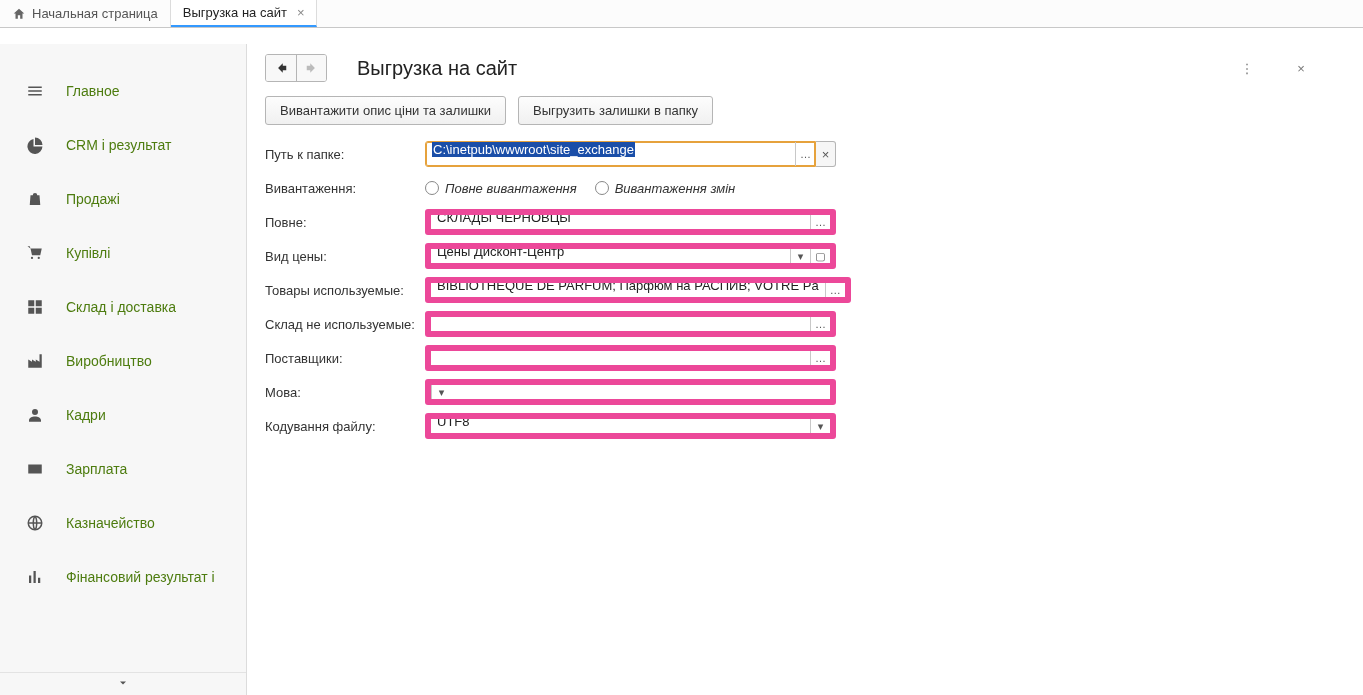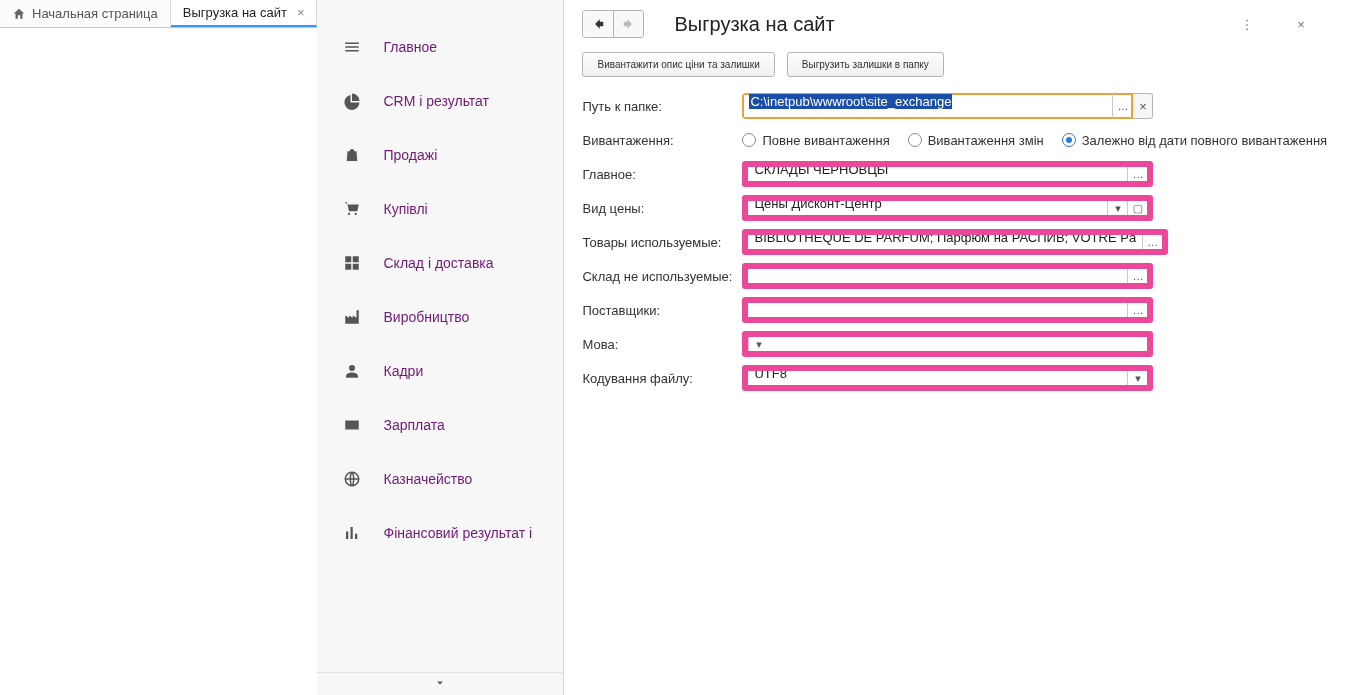--- a/index.html
+++ b/index.html
@@ -1,59 +1,59 @@
 <!DOCTYPE html>
 <html><head>
 <meta charset="utf-8">
 <style>
   * { box-sizing: border-box; margin: 0; padding: 0; }
   body { font-family: Arial, sans-serif; font-size: 13px; color: #333; background: #fff; overflow: hidden; }
 
-  .app { display: flex; flex-direction: row; width: 1363px; height: 695px; }
+  .app { display: flex; flex-direction: column; width: 1363px; height: 695px; gap: 16px; }
 
   .tabs { display: flex; align-items: stretch; height: 28px; border-bottom: 1px solid #c8c8c8; background: #fcfcfc; }
   .tab { display: flex; align-items: center; gap: 6px; padding: 0 12px; border-right: 1px solid #dcdcdc; color: #555; cursor: pointer; }
   .tab.home .home-icon { width: 14px; height: 14px; fill: #666; }
   .tab.active { border-bottom: 2px solid #3399ff; background: #fff; color: #222; }
   .tab .close { color: #888; font-size: 13px; padding-left: 4px; }
 
   .body { flex: 1; display: flex; min-height: 0; }
   .sidebar { width: 247px; background: #f7f7f7; border-right: 1px solid #dcdcdc; display: flex; flex-direction: column; }
   .side-list { flex: 1; overflow: auto; padding-top: 20px; }
-  .side-item { display: flex; align-items: center; gap: 22px; padding: 18px 16px 18px 26px; color: #701a75; cursor: pointer; }
+  .side-item { display: flex; align-items: center; gap: 22px; padding: 18px 16px 18px 26px; color: #4d7c0f; cursor: pointer; }
   .side-item .side-icon { width: 18px; height: 18px; flex-shrink: 0; fill: #555; }
   .side-item span { font-size: 14px; }
   .side-expander { display: flex; justify-content: center; padding: 4px 0 6px; border-top: 1px solid #e3e3e3; cursor: pointer; color: #666; }
 
   .main { flex: 1; display: flex; flex-direction: column; position: relative; }
   .main-header { display: flex; align-items: center; gap: 30px; padding: 10px 50px 10px 18px; }
   .nav-group { display: flex; border: 1px solid #b5b5b5; border-radius: 3px; overflow: hidden; }
   .nav-btn { width: 30px; height: 26px; display: flex; align-items: center; justify-content: center; background: #f8f8f8; cursor: pointer; }
   .nav-btn + .nav-btn { border-left: 1px solid #b5b5b5; }
   .nav-btn.disabled { color: #bbb; cursor: default; }
   .nav-btn svg { width: 14px; height: 14px; fill: currentColor; }
   .page-title { font-size: 20px; font-weight: 400; color: #222; }
   .header-spacer { flex: 1; }
   .hdr-icon { width: 24px; height: 24px; display: flex; align-items: center; justify-content: center; color: #777; cursor: pointer; }
 
   .toolbar { display: flex; gap: 12px; padding: 4px 18px 12px; }
-  .tool-btn { padding: 6px 14px; border: 1px solid #b5b5b5; border-radius: 3px; background: linear-gradient(#fdfdfd,#f0f0f0); cursor: pointer; font-size: 10px; color: #333; }
+  .tool-btn { padding: 6px 14px; border: 1px solid #b5b5b5; border-radius: 3px; background: linear-gradient(#fdfdfd,#f0f0f0); cursor: pointer; font-size: 13px; color: #333; }
 
   .form { padding: 0 18px; }
   .row { display: flex; align-items: center; min-height: 34px; }
   .row-label { width: 160px; color: #333; }
   .row-field { flex: 0 0 411px; display: flex; align-items: center; gap: 0; }
 
   .input-box { flex: 1; display: flex; align-items: center; border: 6px solid #ec4899; border-radius: 3px; background: #fff; height: 26px; overflow: hidden; }
   .input-box.highlight { border: 1px solid #e6a23c; box-shadow: 0 0 0 1px #e6a23c inset; }
   .input-box input, .input-box .fake-input { flex: 1; border: none; outline: none; padding: 0 6px; font-size: 13px; height: 24px; background: transparent; color: #222; white-space: nowrap; overflow: hidden; }
   .selected-text { background: #1a4ea8; color: #fff; padding: 0 1px; }
   .addon { width: 20px; height: 24px; display: flex; align-items: center; justify-content: center; border-left: 1px solid #c8c8c8; color: #555; cursor: pointer; font-size: 11px; }
   .radio-group { display: flex; gap: 18px; align-items: center; flex: 1; }
-  .radio { display: flex; align-items: center; gap: 6px; color: #333; cursor: pointer; white-space: nowrap; }
+  .radio { display: flex; align-items: center; gap: 6px; color: #333; cursor: pointer; white-space: nowrap; font-style: italic; }
   .radio .r-dot { width: 14px; height: 14px; border: 1px solid #888; border-radius: 50%; display: inline-flex; align-items: center; justify-content: center; background: #fff; }
   .radio.sel .r-dot { border-color: #2d7bd1; }
   .radio.sel .r-dot::after { content: ""; width: 6px; height: 6px; background: #2d7bd1; border-radius: 50%; }
   .clear-btn { width: 20px; height: 26px; display:flex; align-items:center; justify-content:center; border:1px solid #b5b5b5; border-left: none; border-radius: 0 3px 3px 0; background:#f6f6f6; cursor:pointer; color:#555; }
 </style>
 </head>
 <body>
 
 <div class="app">
   <div class="tabs">
@@ -182,29 +182,25 @@
           <div class="row-label">Вивантаження:</div>
           <div class="radio-group">
             <label class="radio">
                 <span class="r-dot"></span>
                 <span>Повне вивантаження</span>
               </label>
             <label class="radio">
                 <span class="r-dot"></span>
                 <span>Вивантаження змін</span>
               </label>
-            <label class="radio sel">
-                <span class="r-dot"></span>
-                <span>Залежно від дати повного вивантаження</span>
-              </label>
           </div>
         </div>
 
         <div class="row">
-          <div class="row-label">Главное:</div>
+          <div class="row-label">Повне:</div>
           <div class="row-field">
               <div class="input-box">
                 <span class="fake-input">СКЛАДЫ ЧЕРНОВЦЫ</span>
                 <div class="addon">…</div>
               </div>
             </div>
         </div>
 
         <div class="row">
           <div class="row-label">Вид цены:</div>

